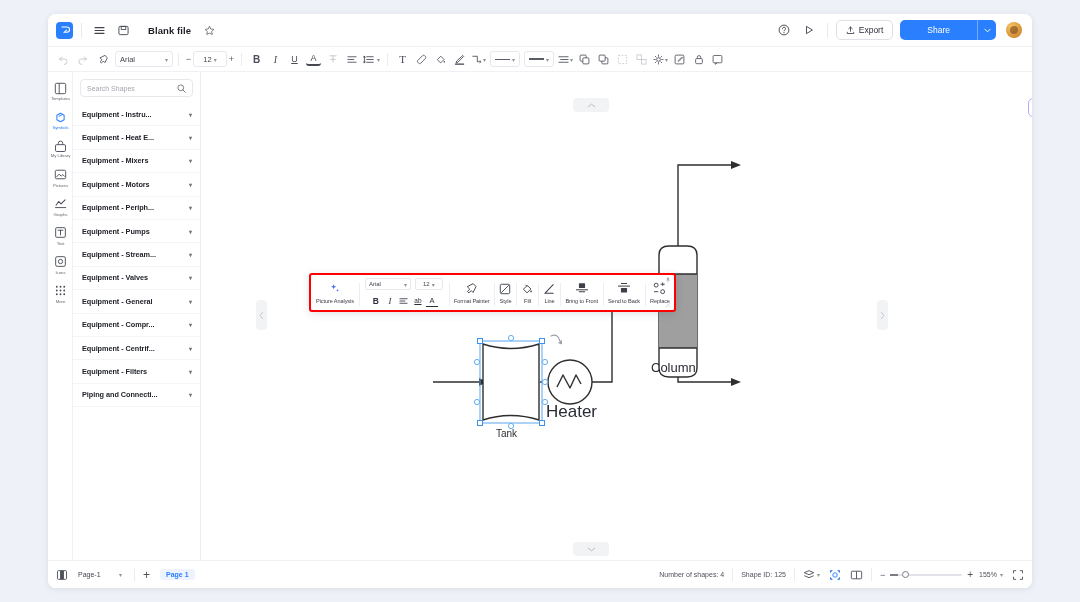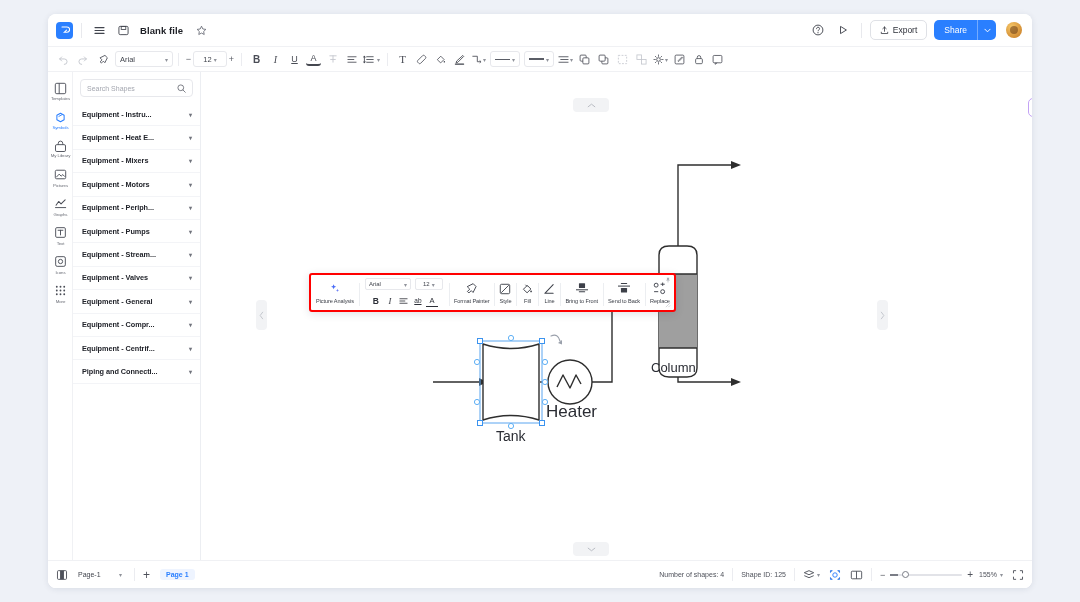--- a/index.html
+++ b/index.html
@@ -30,37 +30,37 @@
     background: #2a7fff; color: #fff;
     display: flex; align-items: center; justify-content: center;
     font-size: 11px; font-weight: bold;
   }
   .hdiv { width: 1px; height: 15px; background: #e8e9ed; margin: 0 8px; }
   .hicon {
     width: 19px; height: 19px; display: flex; align-items: center;
     justify-content: center; color: #41444d; border-radius: 4px;
   }
   .doc-title {
-    font-size: 9.5px; font-weight: bold; color: #1d1f25; margin-left: 7px;
+    font-size: 9.5px; font-weight: bold; color: #1d1f25; margin-left: 15px;
     letter-spacing: .1px;
     text-align: right;
   }
   .star { margin-left: 9px; color: #60646e; }
   .hspacer { flex: 1; }
   .btn-export {
     display: flex; align-items: center; gap: 4px;
     height: 20px; padding: 0 9px; border: 1px solid #dfe1e6;
     border-radius: 5px; font-size: 8.5px; color: #2d3039; background: #fff;
   }
   .btn-share {
     display: flex; align-items: center; height: 20px;
     background: #2a7fff; color: #fff; border-radius: 5px;
     font-size: 8.5px; margin-left: 7px; overflow: hidden;
   }
-  .btn-share .lbl { padding: 0 10px; line-height: 20px; }
+  .btn-share .lbl { padding: 0 27px; line-height: 20px; }
   .btn-share .cv {
     width: 19px; height: 20px; display: flex; align-items: center;
     justify-content: center; border-left: 1px solid rgba(255,255,255,.35);
   }
   .avatar {
     width: 16px; height: 16px; border-radius: 50%;
     background: radial-gradient(circle at 35% 30%, #f6c667, #c4761f);
     margin-left: 10px; margin-right: 10px; position: relative;
   }
   .avatar::after {
@@ -220,21 +220,21 @@
   .ctx-pin {
     position: absolute; right: 3px; top: 2px; font-size: 5px; color: #a9acb3;
   }
   .ctx-res {
     position: absolute; right: 3px; bottom: 2px; font-size: 5px; color: #b9bcc3;
   }
   .sparkle { color: #4a6cf7; }
 
   
   .shape-label {
-    position: absolute; font-size: 14px; color: #2a2c33;
+    position: absolute; font-size: 10px; color: #2a2c33;
     font-family: "Liberation Sans", sans-serif; white-space: nowrap;
   }
 
   
   .status {
     position: absolute; left: 0; top: 546px; width: 984px; height: 28px;
     border-top: 1px solid #f0f1f4; background: #fff;
     display: flex; align-items: center; padding: 0 8px;
     font-size: 7px; color: #4e515a;
   }
@@ -617,20 +617,24 @@
       <div class="cat">
           <span class="cl">Equipment - General</span>
           <span class="cc">▾</span>
         </div>
       <div class="cat">
           <span class="cl">Equipment - Compr...</span>
           <span class="cc">▾</span>
         </div>
       <div class="cat">
           <span class="cl">Equipment - Centrif...</span>
+          <span class="cc">▾</span>
+        </div>
+      <div class="cat">
+          <span class="cl">Equipment - Filters</span>
           <span class="cc">▾</span>
         </div>
       <div class="cat">
           <span class="cl">Piping and Connecti...</span>
           <span class="cc">▾</span>
         </div>
     </div>
     <div class="panel-foot">
       <div class="more-shapes">More Shapes</div>
     </div>

